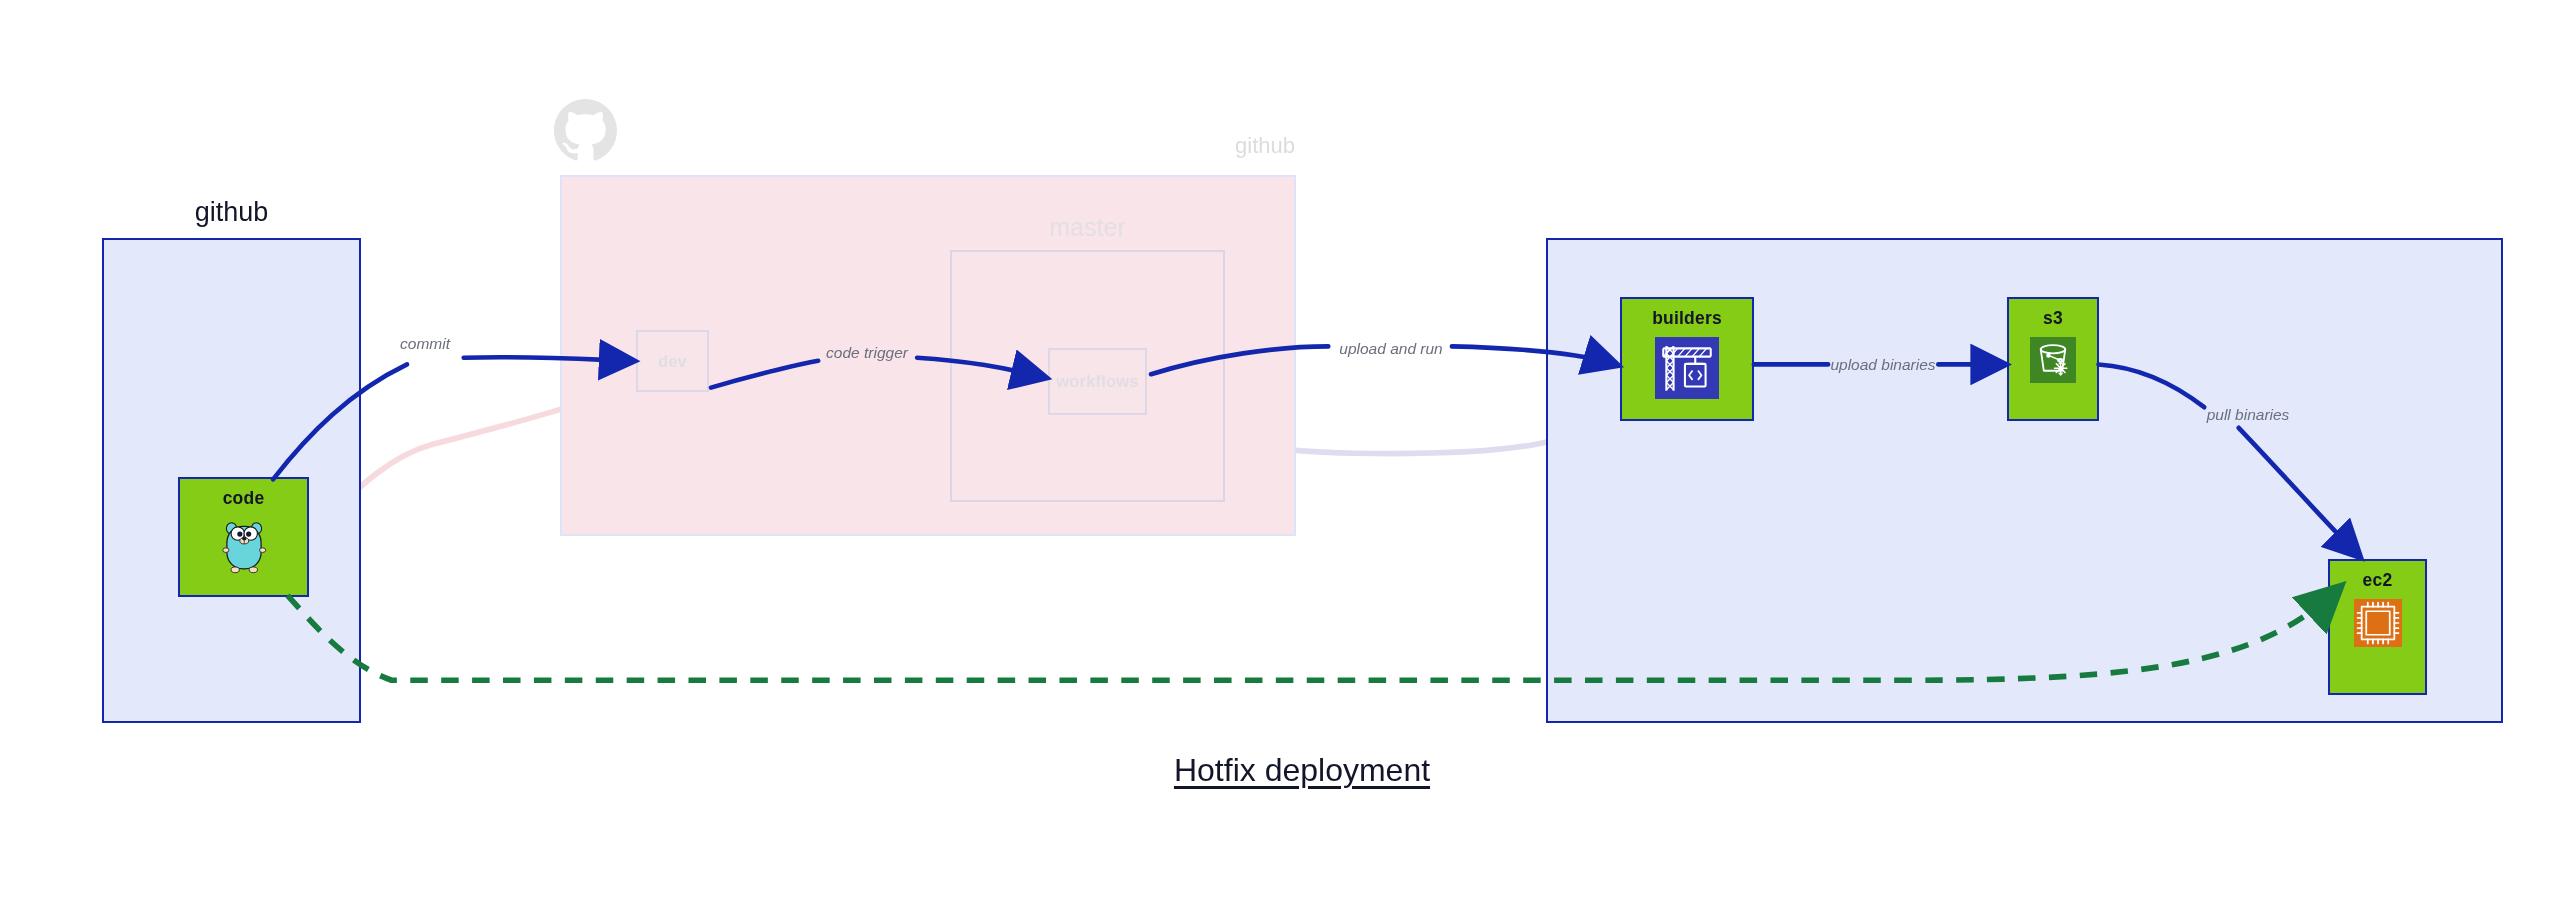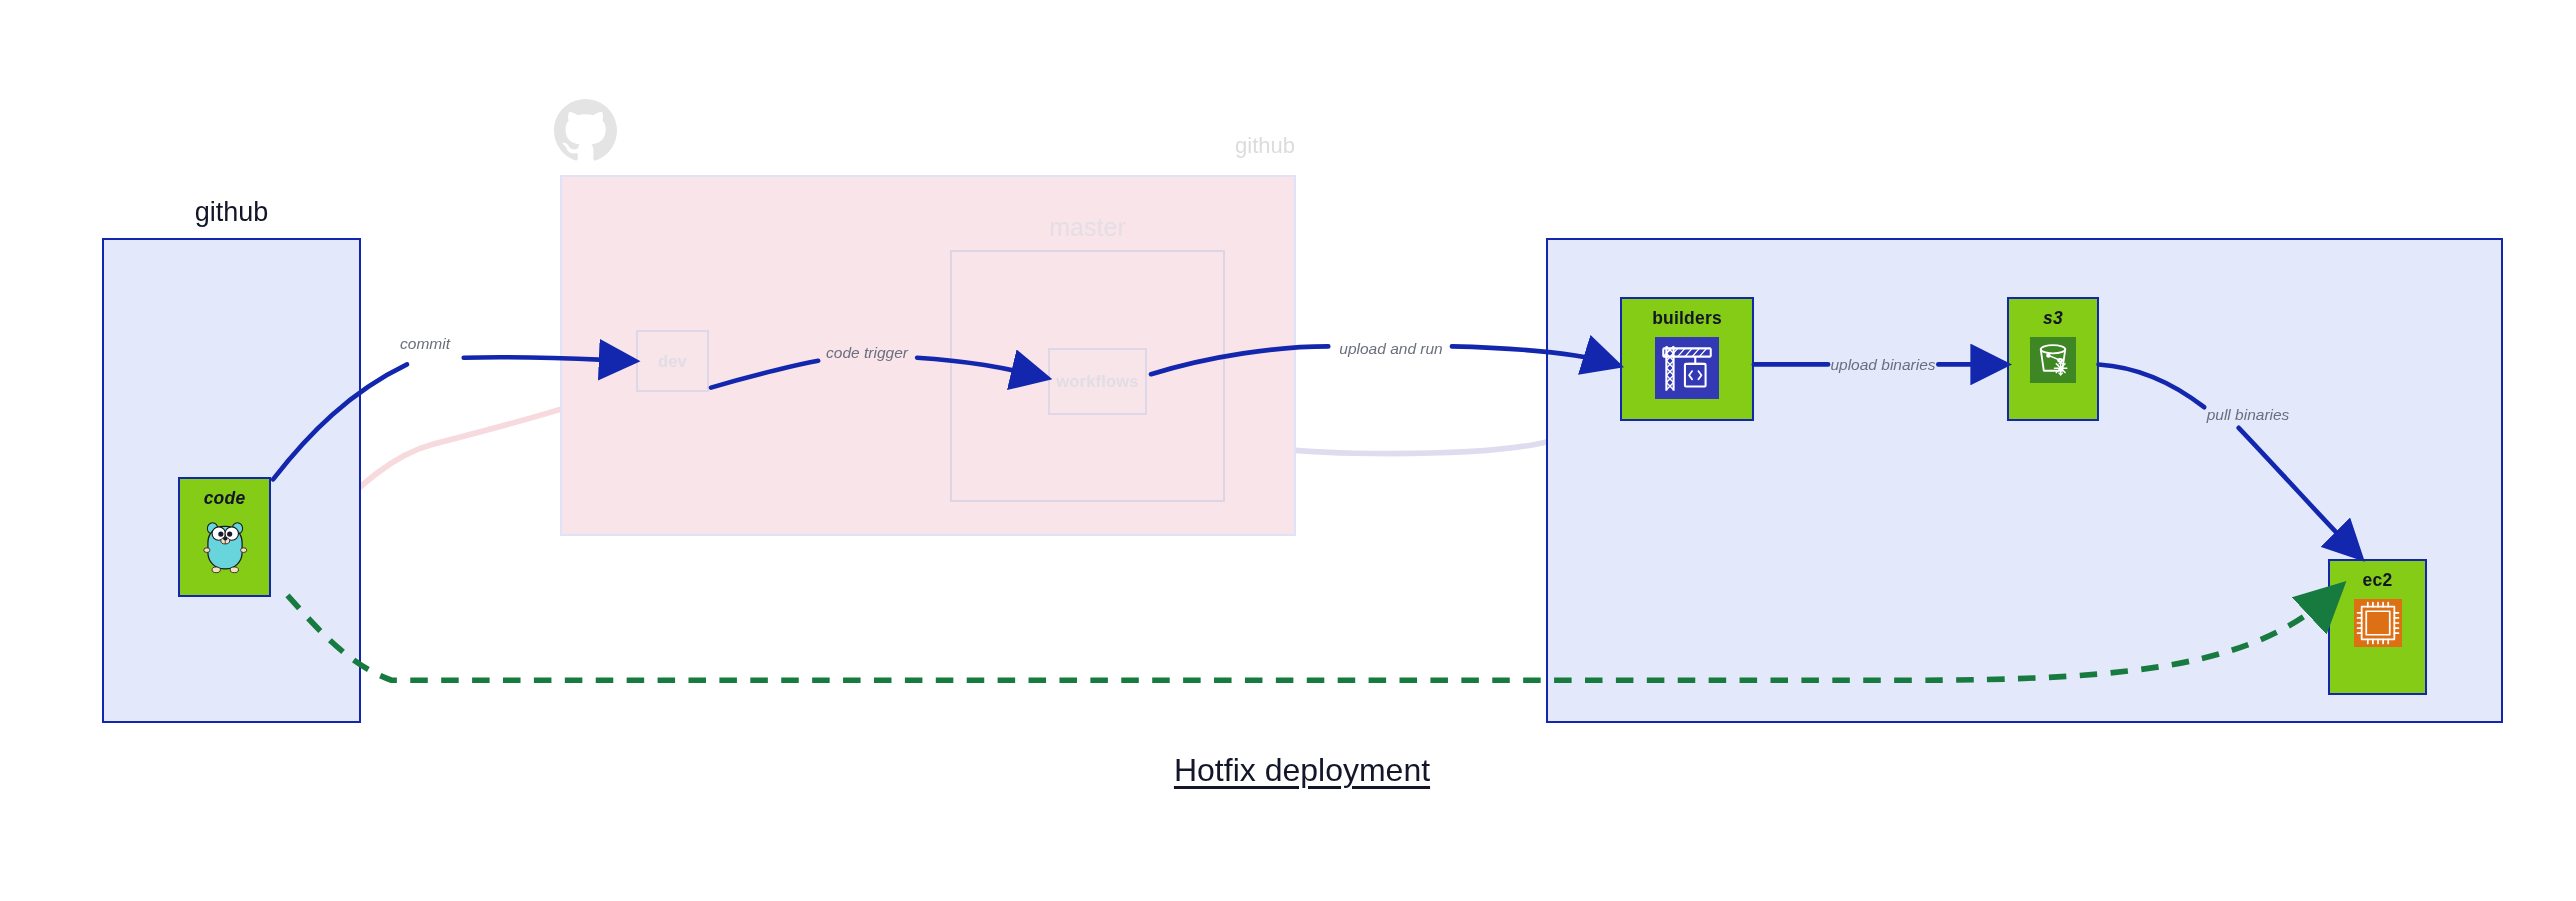--- a/index.html
+++ b/index.html
@@ -96,21 +96,21 @@
   <div class="group group-aws" style="left:1546px;top:238px;width:957px;height:485px;"></div>
 
   <div class="node node-faded" style="left:636px;top:330px;width:73px;height:62px;">
     <span class="node-label">dev</span>
   </div>
 
   <div class="node node-faded" style="left:1048px;top:348px;width:99px;height:67px;">
     <span class="node-label">workflows</span>
   </div>
 
-  <div class="node node-active" style="left:178px;top:477px;width:93px;height:120px;font-style:italic;">
+  <div class="node node-active" style="left:178px;top:477px;width:131px;height:120px;">
     <span class="node-label">code</span>
     <svg class="node-icon" width="52" height="58" viewBox="0 0 100 112">
 
       <ellipse cx="26" cy="22" rx="10" ry="11" fill="#68d5dd" stroke="#1a1a1a" stroke-width="2"></ellipse>
       <ellipse cx="74" cy="22" rx="10" ry="11" fill="#68d5dd" stroke="#1a1a1a" stroke-width="2"></ellipse>
 
       <rect x="17" y="18" width="66" height="82" rx="31" fill="#68d5dd" stroke="#1a1a1a" stroke-width="2.4"></rect>
 
       <circle cx="38" cy="32" r="13" fill="#ffffff" stroke="#1a1a1a" stroke-width="2.2"></circle>
       <circle cx="63" cy="32" r="13" fill="#ffffff" stroke="#1a1a1a" stroke-width="2.2"></circle>
@@ -154,21 +154,21 @@
         <rect x="58" y="52" width="40" height="44" rx="2"></rect>
       </g>
 
       <g stroke="#ffffff" stroke-width="3.4" fill="none" stroke-linecap="round" stroke-linejoin="round">
         <path d="M72 66 L66 74 L72 82"></path>
         <path d="M84 66 L90 74 L84 82"></path>
       </g>
     </svg>
   </div>
 
-  <div class="node node-active" style="left:2007px;top:297px;width:92px;height:124px;font-style:italic;">
+  <div class="node node-active" style="left:2007px;top:297px;width:92px;height:124px;">
     <span class="node-label">s3</span>
     <svg class="node-icon" width="46" height="46" viewBox="0 0 90 90">
       <rect x="0" y="0" width="90" height="90" fill="#3f8624"></rect>
       <g stroke="#ffffff" stroke-width="3.6" fill="none" stroke-linecap="round" stroke-linejoin="round">
 
         <ellipse cx="45" cy="24" rx="24" ry="8"></ellipse>
         <path d="M21 24 L27 66 L63 66 L69 24"></path>
 
         <path d="M36 36 L58 45" stroke-width="3"></path>
         <circle cx="36" cy="36" r="2.6" fill="#ffffff"></circle>

